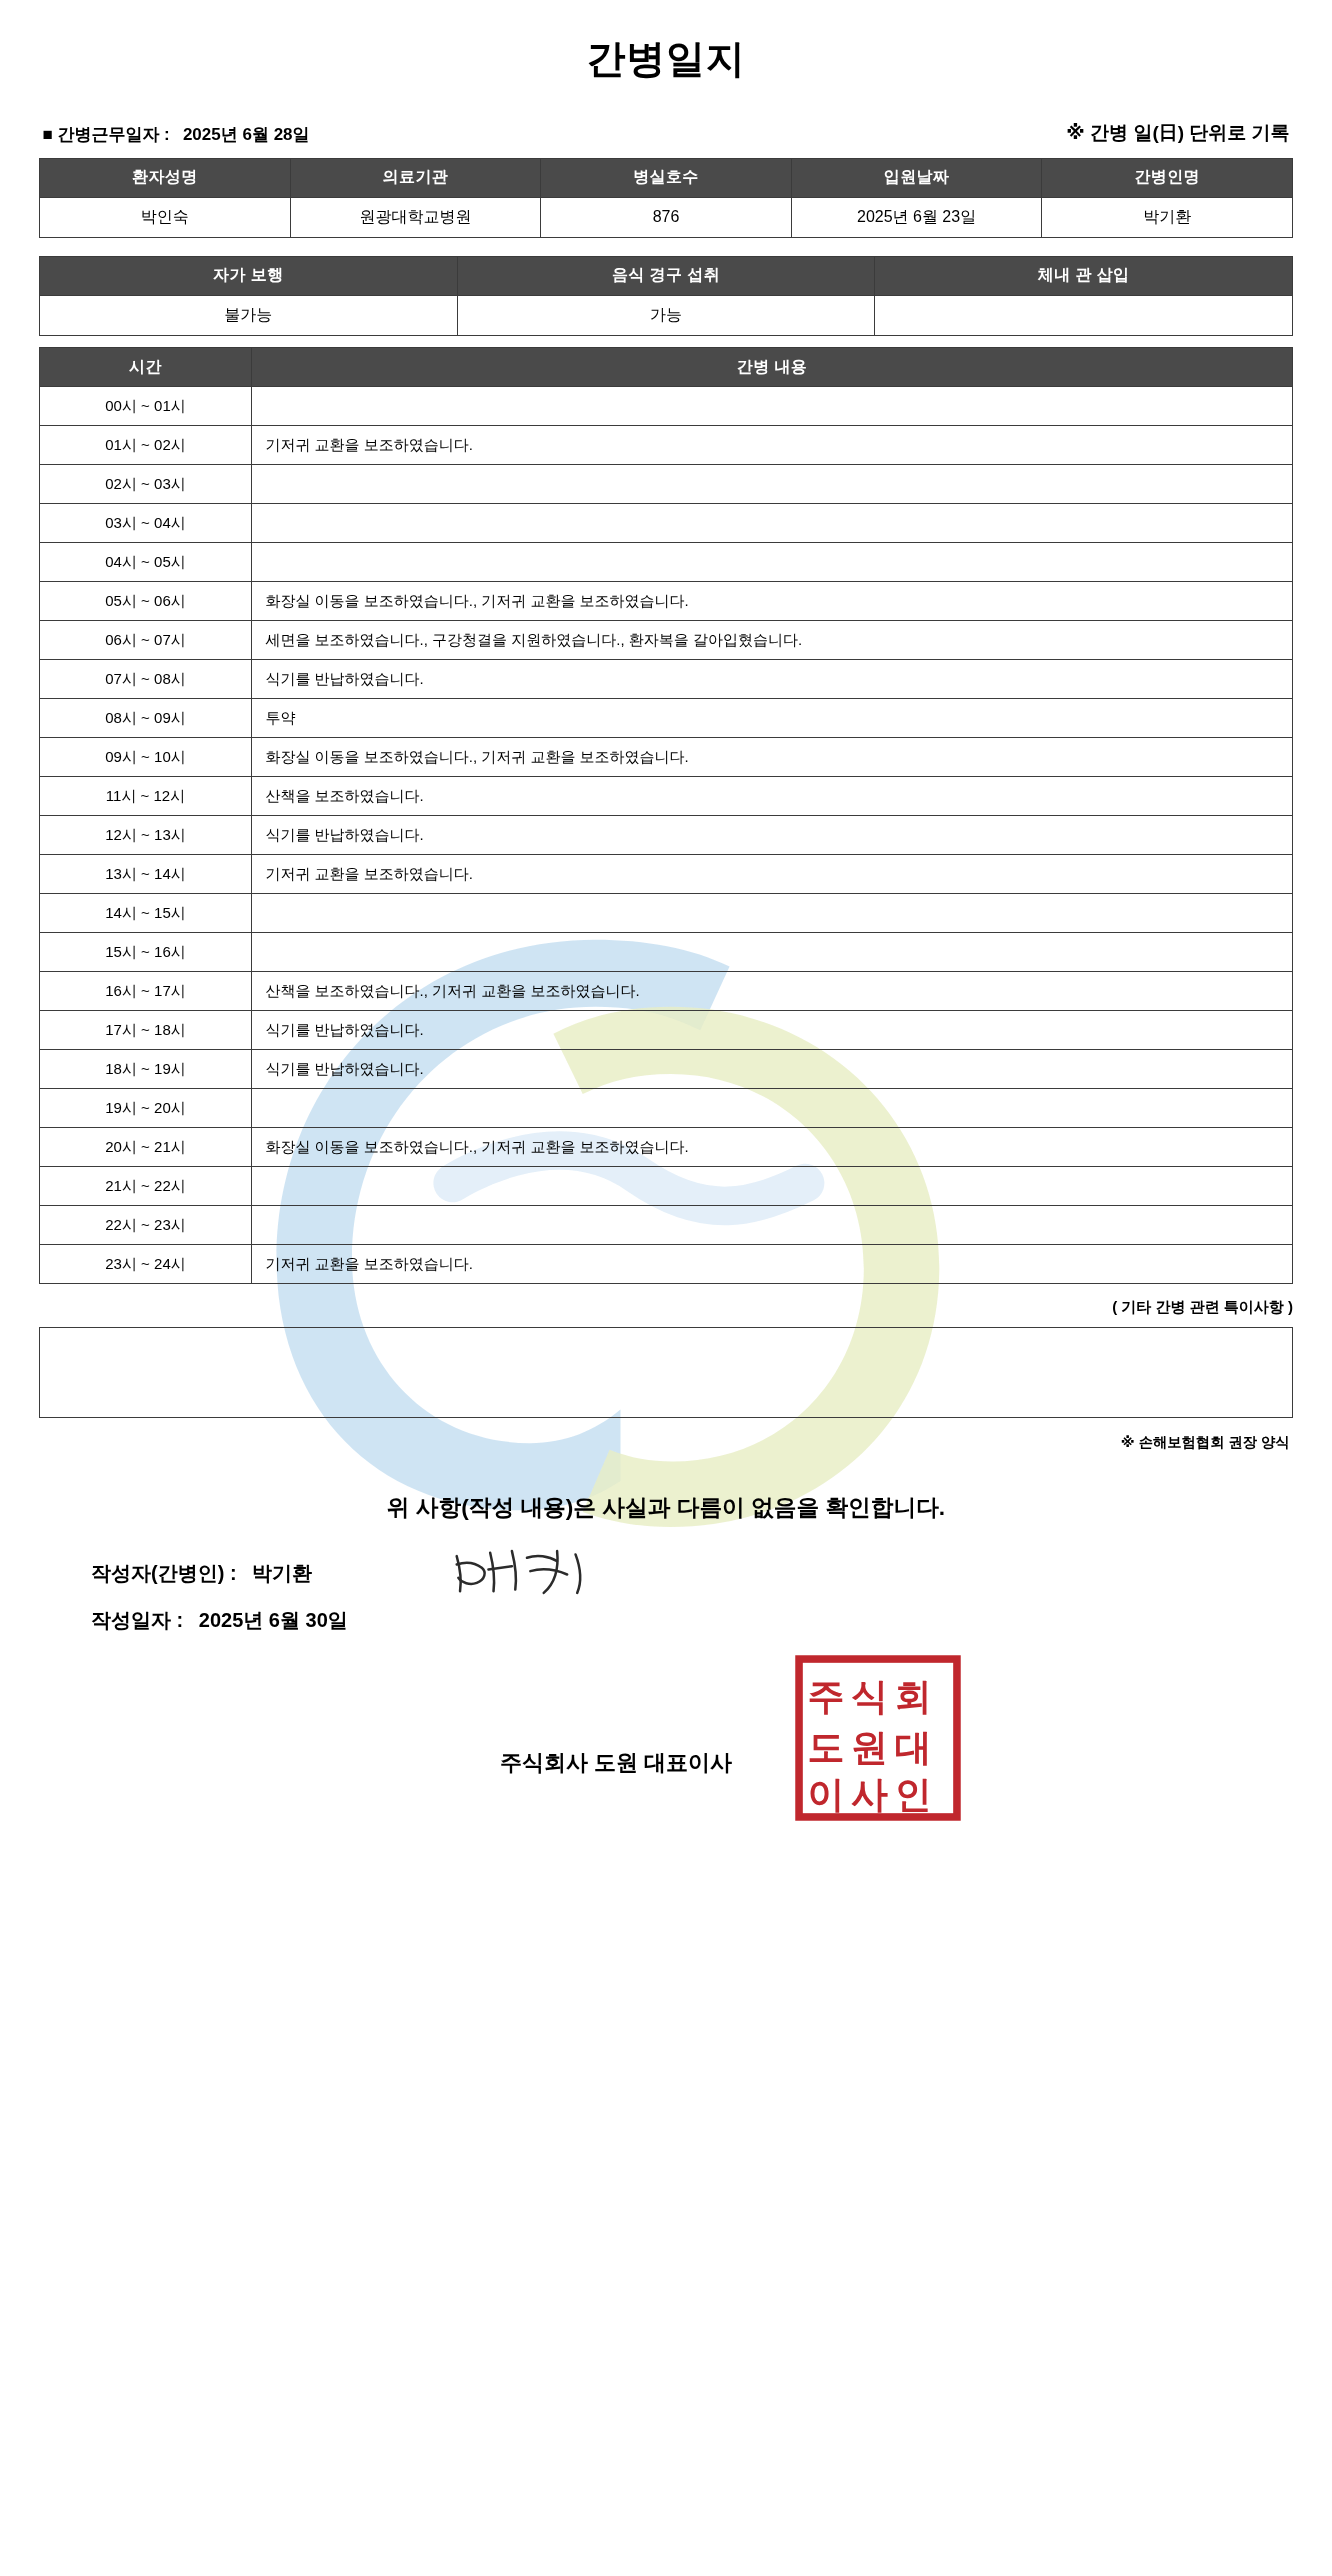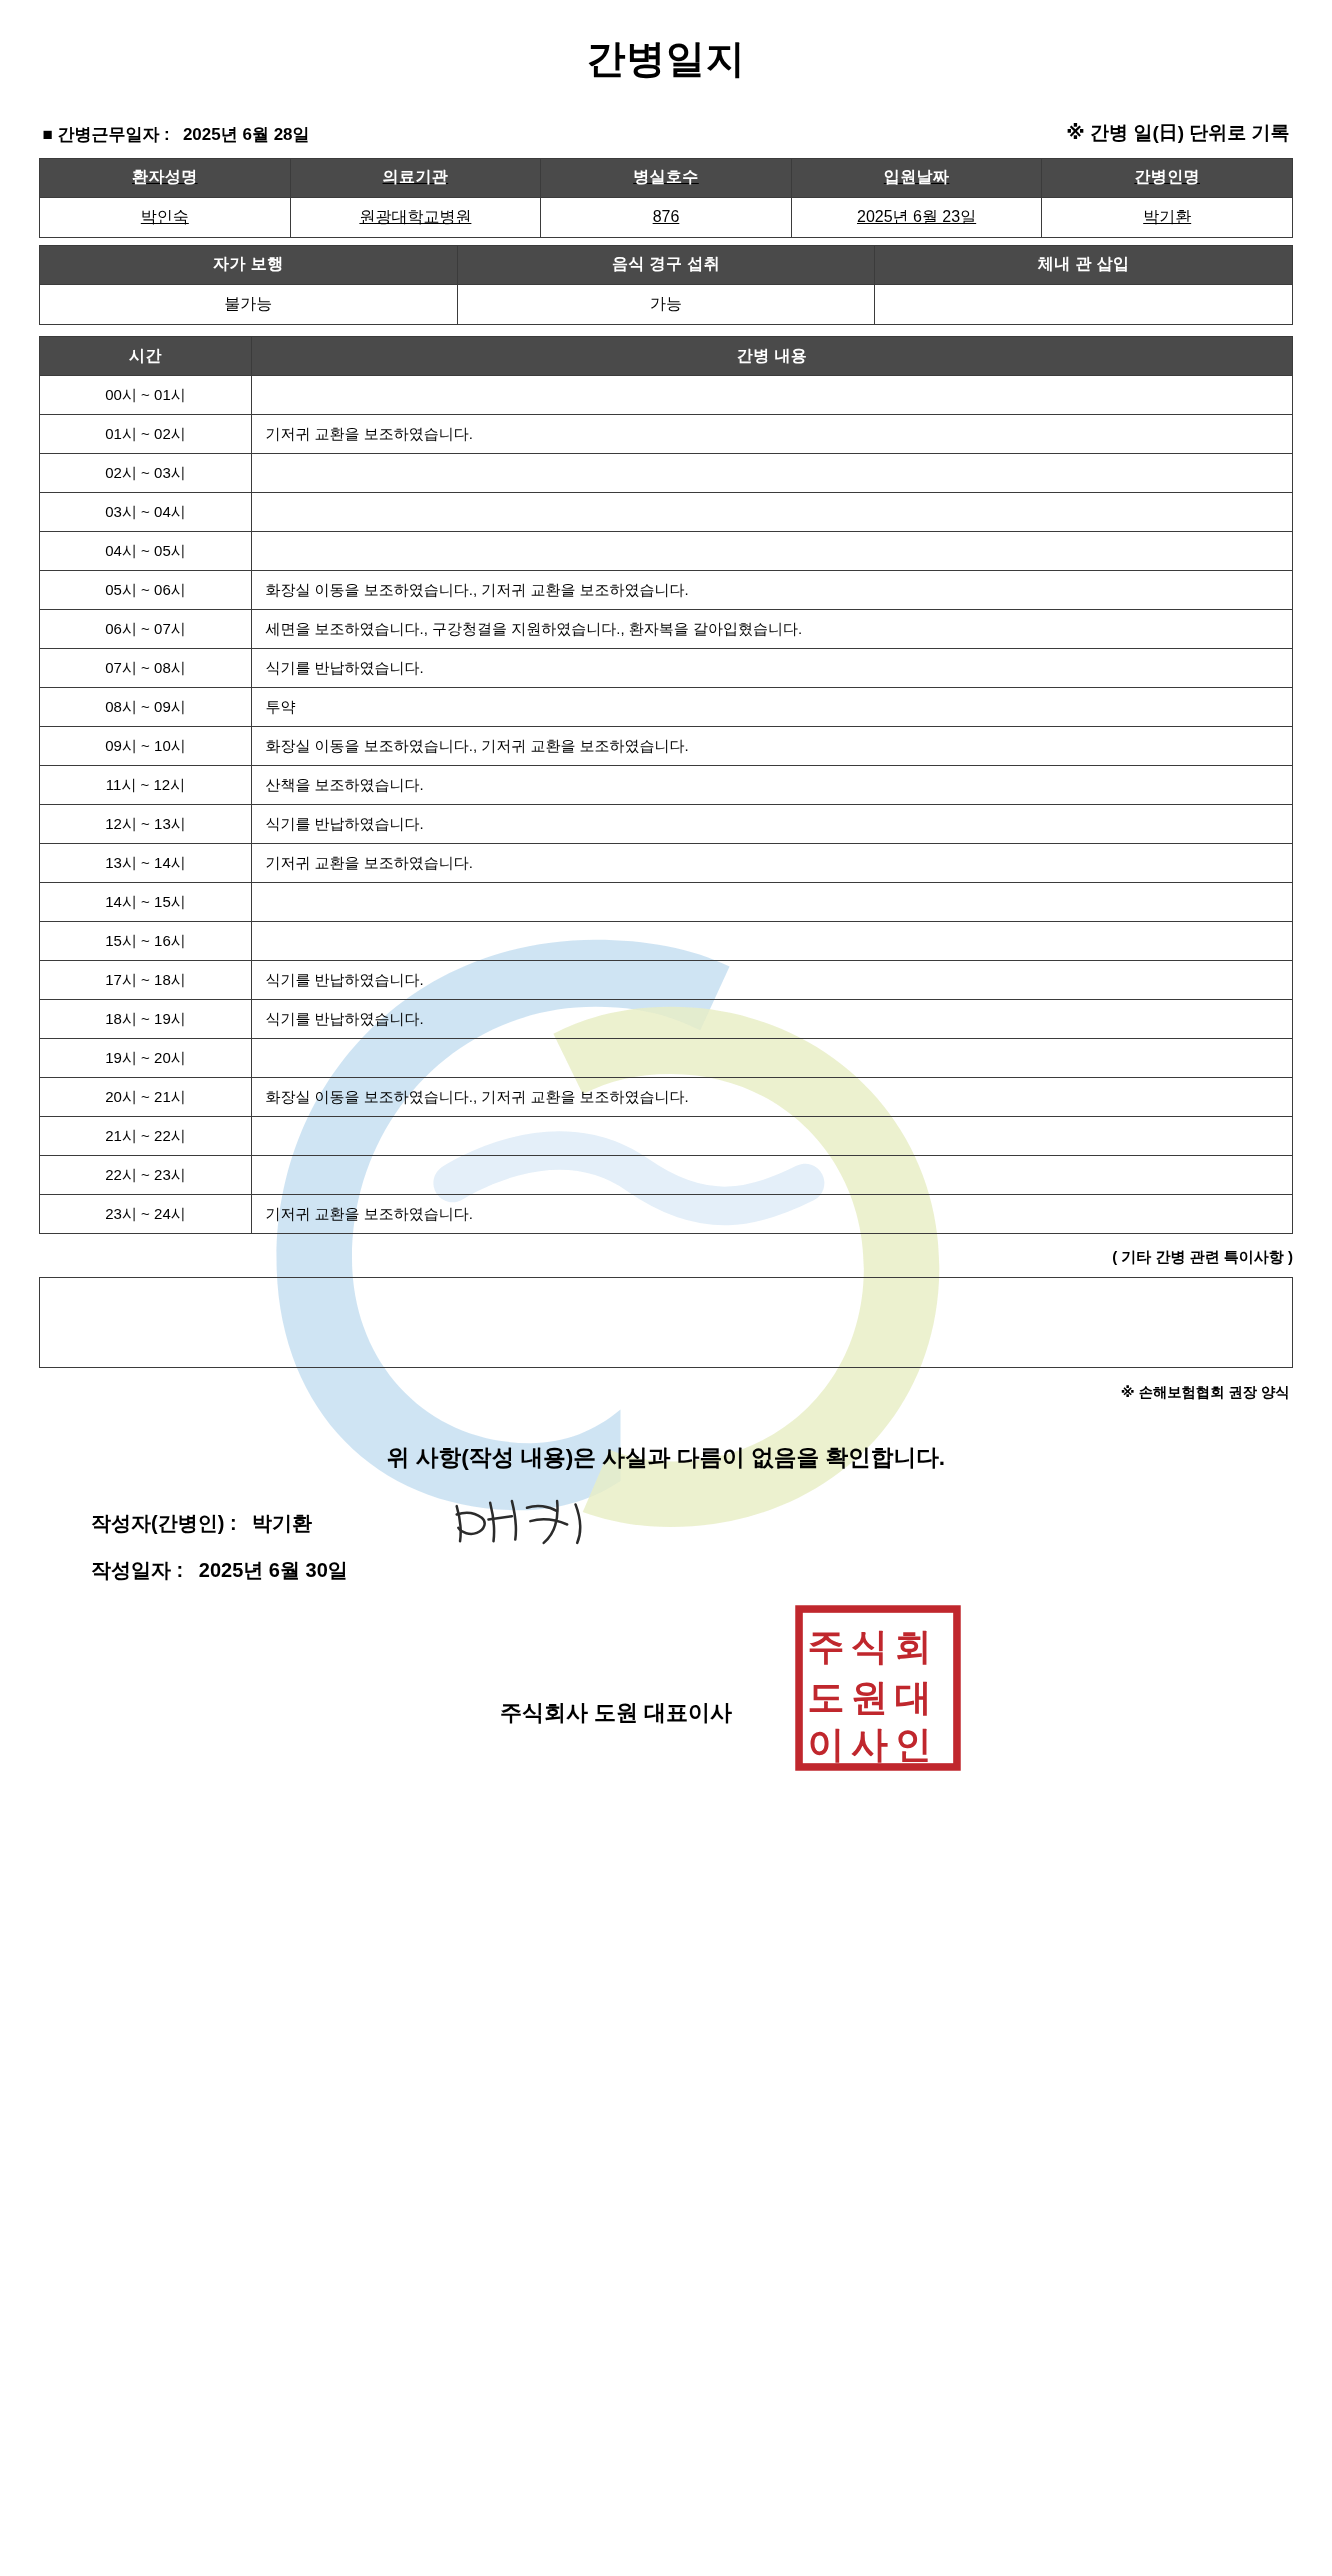--- a/index.html
+++ b/index.html
@@ -80,21 +80,21 @@
     font-weight: bold;
     height: 39px;
     letter-spacing: 0.4px;
   }
   td {
     background: transparent;
     font-size: 16px;
     height: 40px;
   }
 
-  .tbl-patient { margin-bottom: 7px; text-decoration: underline; }
+  .tbl-patient { margin-bottom: 18px; }
   .tbl-status  { margin-bottom: 11.7px; }
 
   
   .tbl-log th.time-col { width: 212px; }
   .tbl-log td.time-cell {
     font-size: 15px;
     height: 39px;
   }
   .tbl-log td.content-cell {
     text-align: left;
@@ -288,20 +288,24 @@
             <td class="time-cell">13시 ~ 14시</td>
             <td class="content-cell">기저귀 교환을 보조하였습니다.</td>
           </tr>
           <tr>
             <td class="time-cell">14시 ~ 15시</td>
             <td class="content-cell"></td>
           </tr>
           <tr>
             <td class="time-cell">15시 ~ 16시</td>
             <td class="content-cell"></td>
+          </tr>
+          <tr>
+            <td class="time-cell">16시 ~ 17시</td>
+            <td class="content-cell">산책을 보조하였습니다., 기저귀 교환을 보조하였습니다.</td>
           </tr>
           <tr>
             <td class="time-cell">17시 ~ 18시</td>
             <td class="content-cell">식기를 반납하였습니다.</td>
           </tr>
           <tr>
             <td class="time-cell">18시 ~ 19시</td>
             <td class="content-cell">식기를 반납하였습니다.</td>
           </tr>
           <tr>

